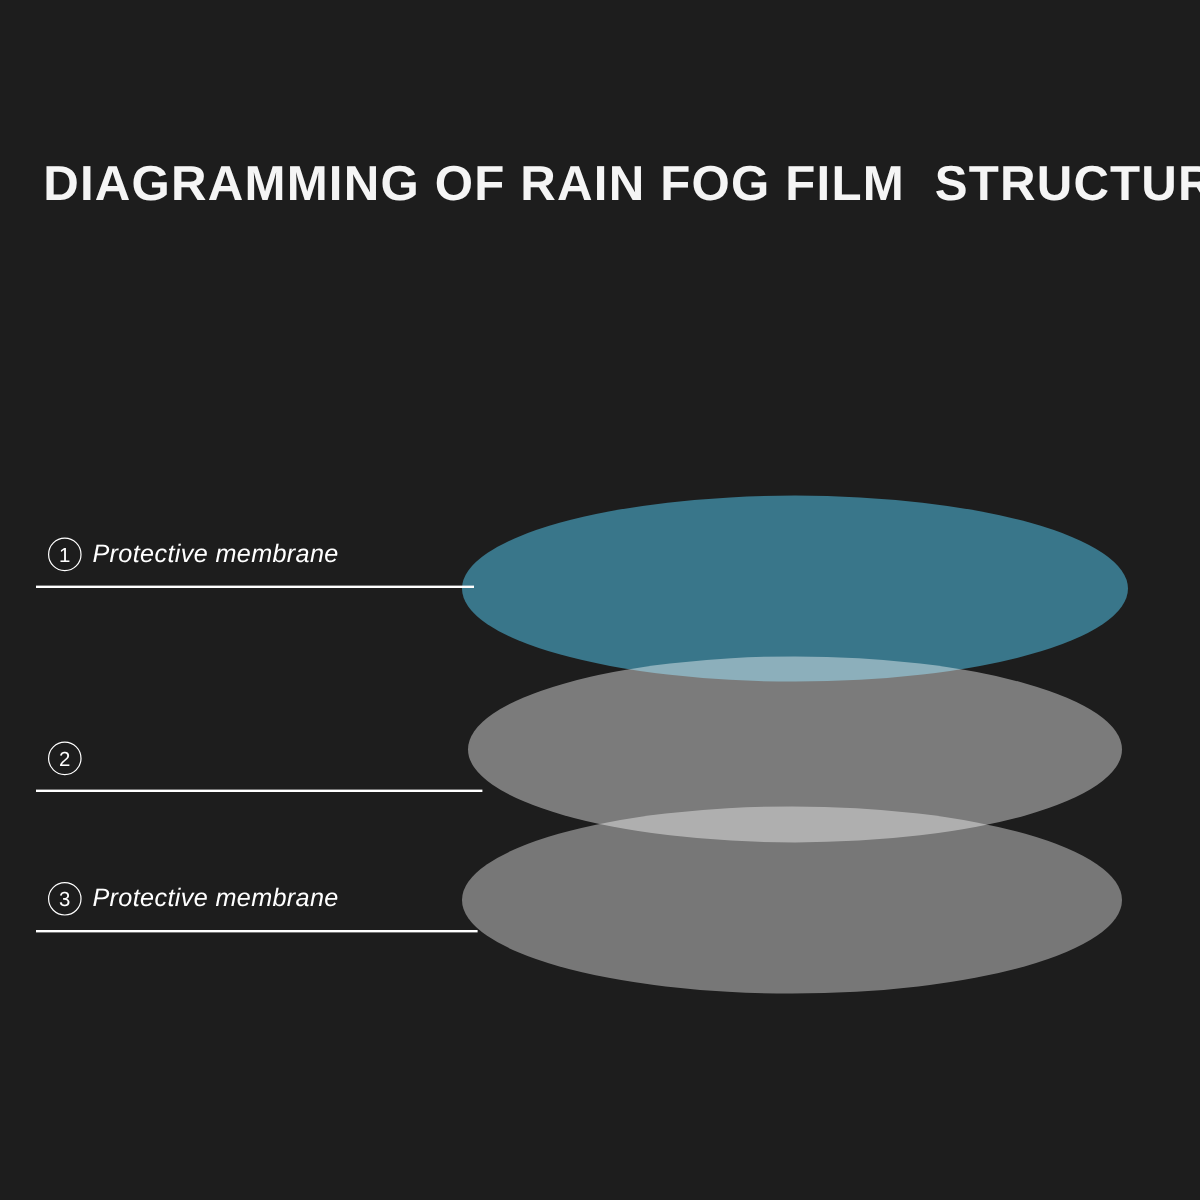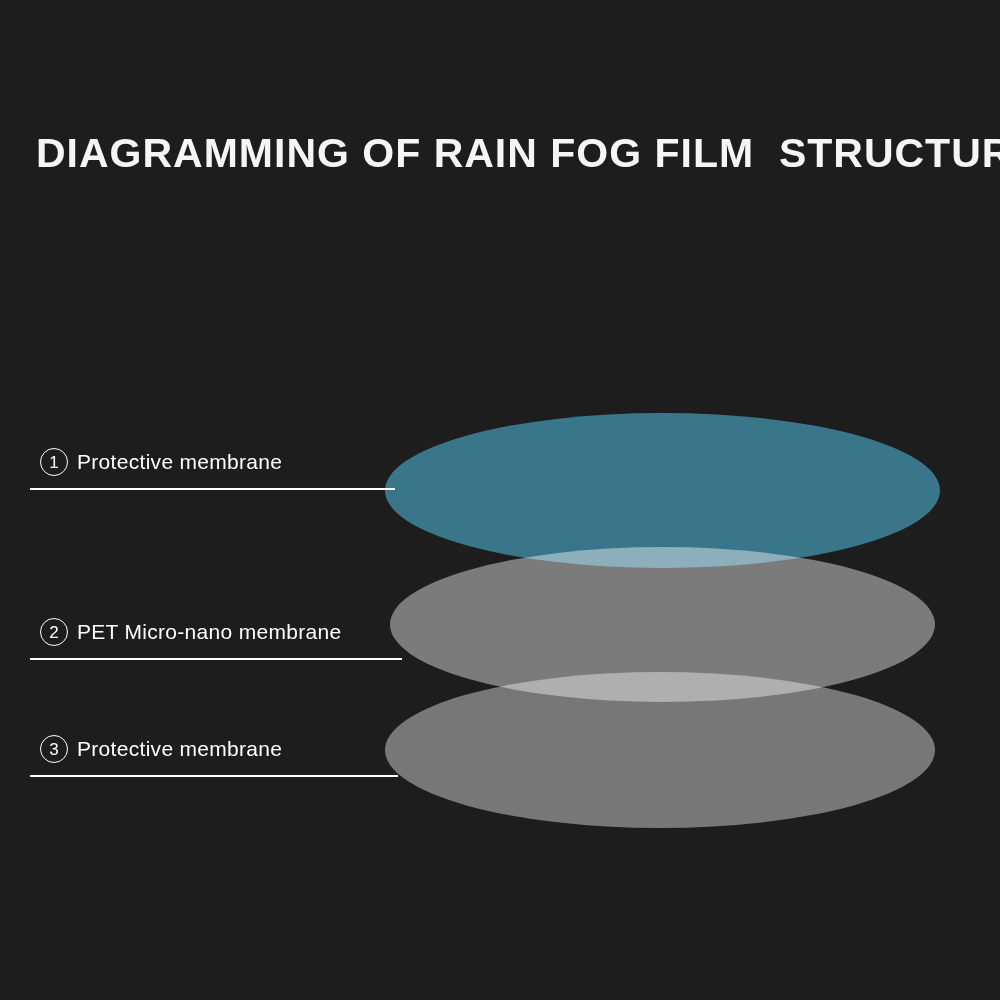--- a/index.html
+++ b/index.html
@@ -77,20 +77,21 @@
     border-radius: 50%;
     font-size: 17px;
     line-height: 1;
     margin-right: 9px;
     flex: 0 0 auto;
   }
   .label-text {
     font-size: 21px;
     letter-spacing: 0.3px;
     white-space: nowrap;
+    font-style: italic;
   }
   .leader-line {
     height: 2px;
     background: #ffffff;
   }
   .lg-1 { top: 448px; }
   .lg-1 .leader-line { width: 365px; }
   .lg-2 { top: 618px; }
   .lg-2 .leader-line { width: 372px; }
   .lg-3 { top: 735px; }
@@ -113,21 +114,20 @@
     <div class="label-row">
       <span class="num-circle">1</span>
       <span class="label-text">Protective membrane</span>
     </div>
     <div class="leader-line"></div>
   </div>
 
   <div class="label-group lg-2">
     <div class="label-row">
       <span class="num-circle">2</span>
-      <span class="label-text">PET Micro-nano membrane</span>
     </div>
     <div class="leader-line"></div>
   </div>
 
   <div class="label-group lg-3">
     <div class="label-row">
       <span class="num-circle">3</span>
       <span class="label-text">Protective membrane</span>
     </div>
     <div class="leader-line"></div>

